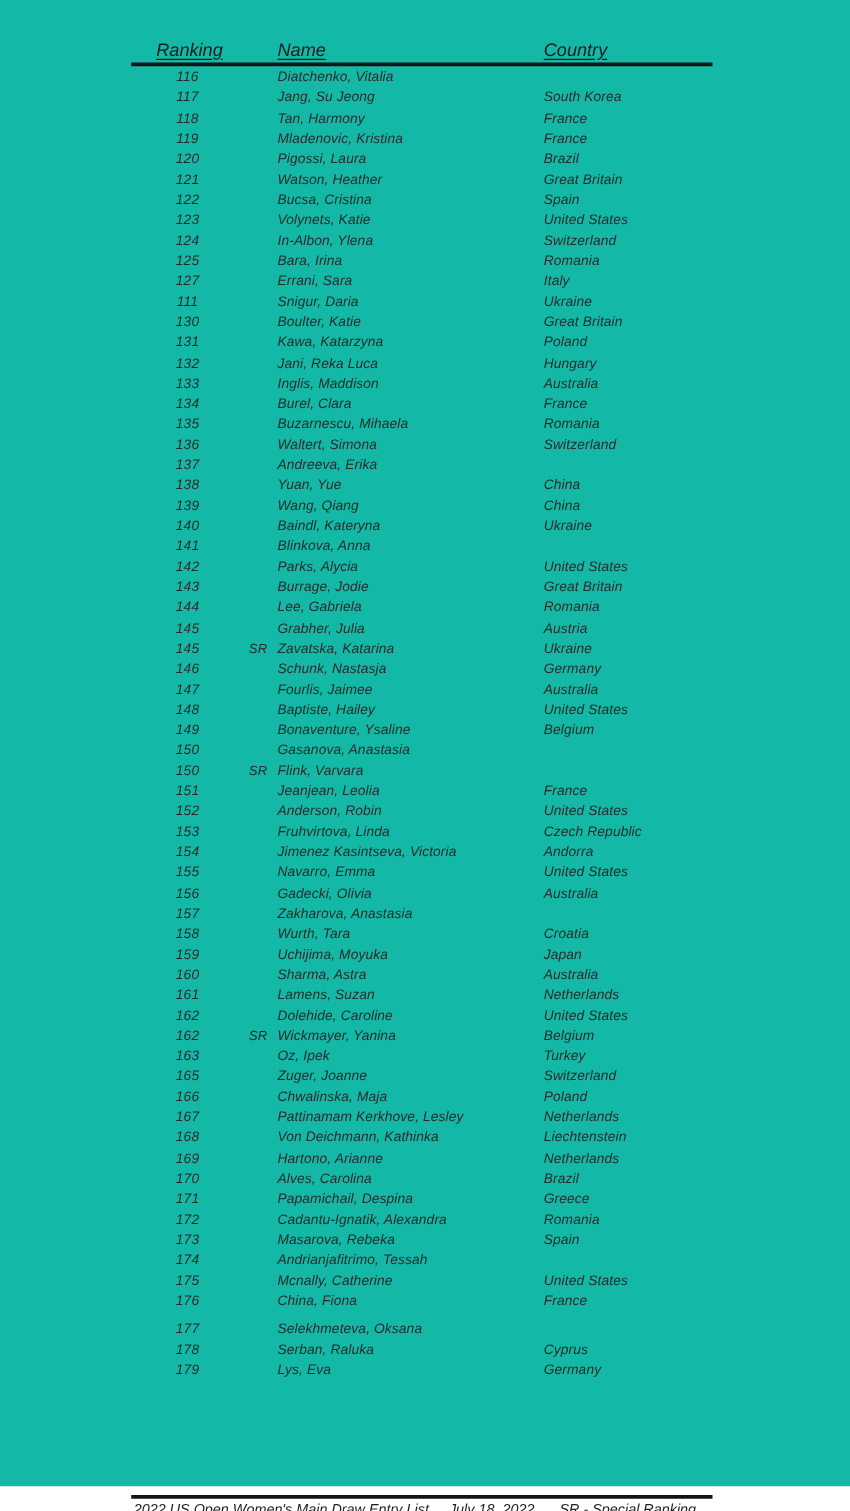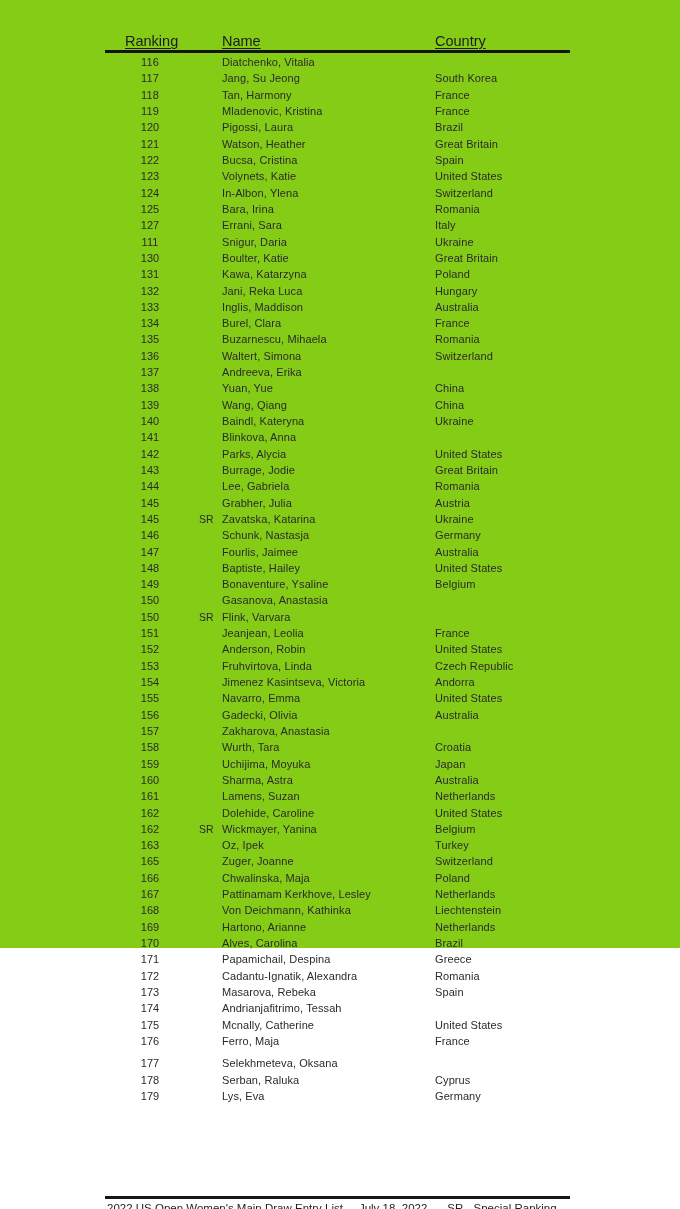--- a/index.html
+++ b/index.html
@@ -5,22 +5,23 @@
   html, body { margin: 0; padding: 0; }
   body {
     width: 680px; height: 1209px;
     background: #ffffff;
     font-family: "Liberation Sans", sans-serif;
     color: #222222;
     overflow: hidden;
   }
   .page {
     position: relative;
-    width: 680px; height: 948px;
-    background: #84cc16;
+    width: 680px; height: 1189px;
+    background: #14b8a6;
+    font-style: italic;
   }
   .entry-table {
     position: absolute;
     left: 105px; top: 33px;
     width: 465px;
   }
   .header-row {
     display: flex;
     align-items: flex-end;
     border-bottom: 3px solid #151515;
@@ -432,21 +433,21 @@
   </div>
         <div class="row">
     <div class="c-rank">175</div>
     <div class="c-sr"></div>
     <div class="c-name">Mcnally, Catherine</div>
     <div class="c-country">United States</div>
   </div>
         <div class="row">
     <div class="c-rank">176</div>
     <div class="c-sr"></div>
-    <div class="c-name">Ferro, Maja</div>
+    <div class="c-name">China, Fiona</div>
     <div class="c-country">France</div>
   </div>
         <div class="row gap-before">
     <div class="c-rank">177</div>
     <div class="c-sr"></div>
     <div class="c-name">Selekhmeteva, Oksana</div>
     <div class="c-country"></div>
   </div>
         <div class="row">
     <div class="c-rank">178</div>

